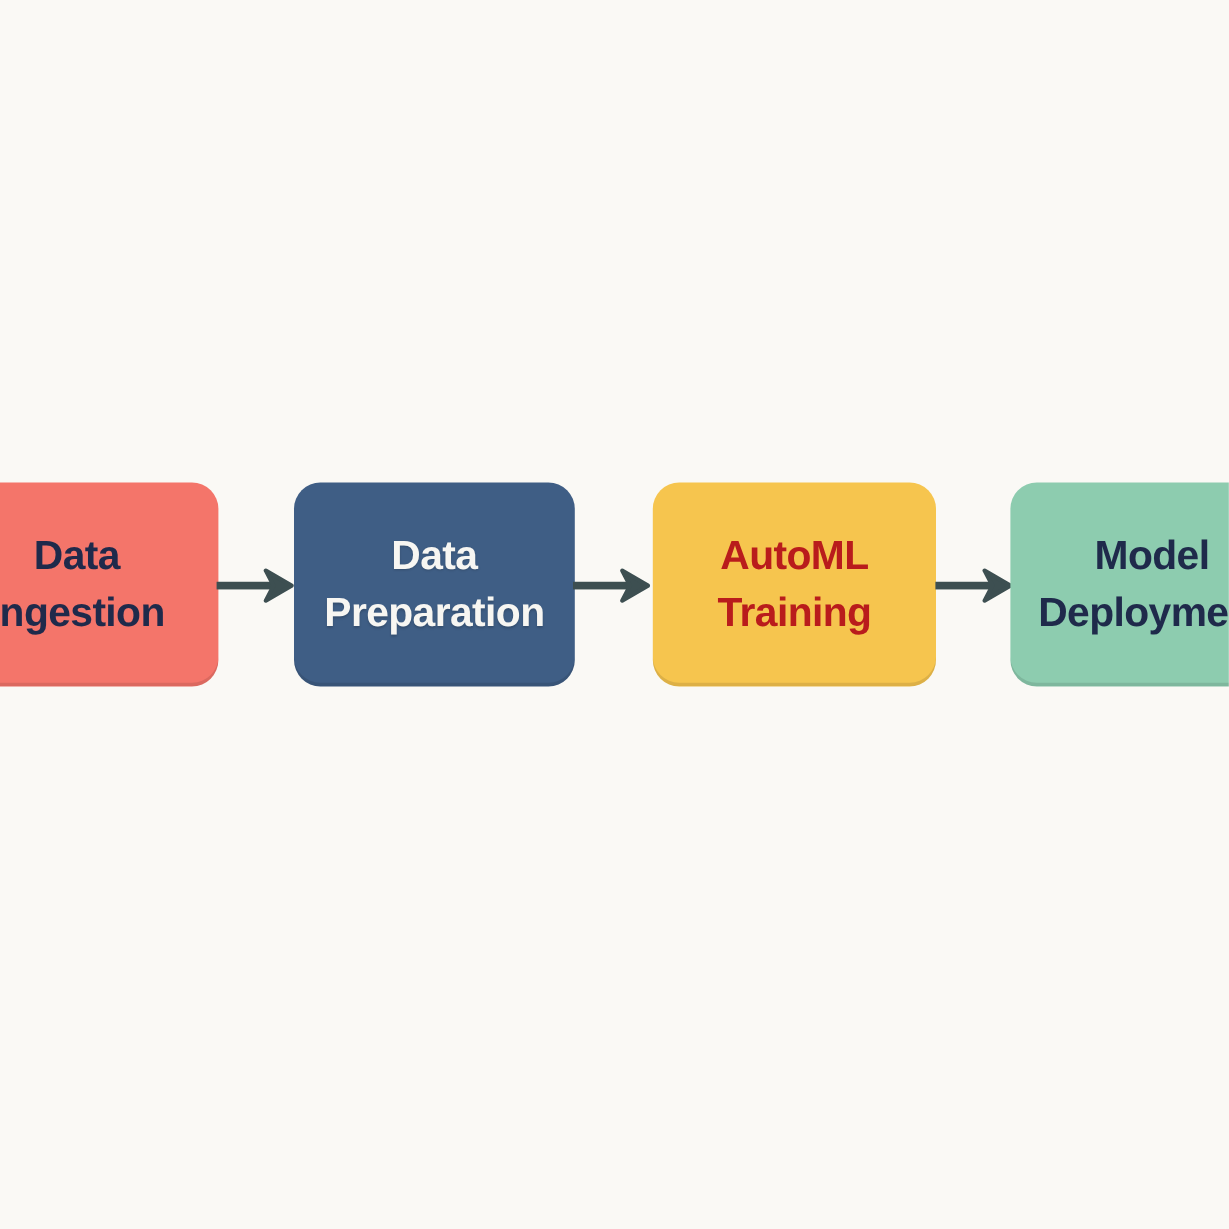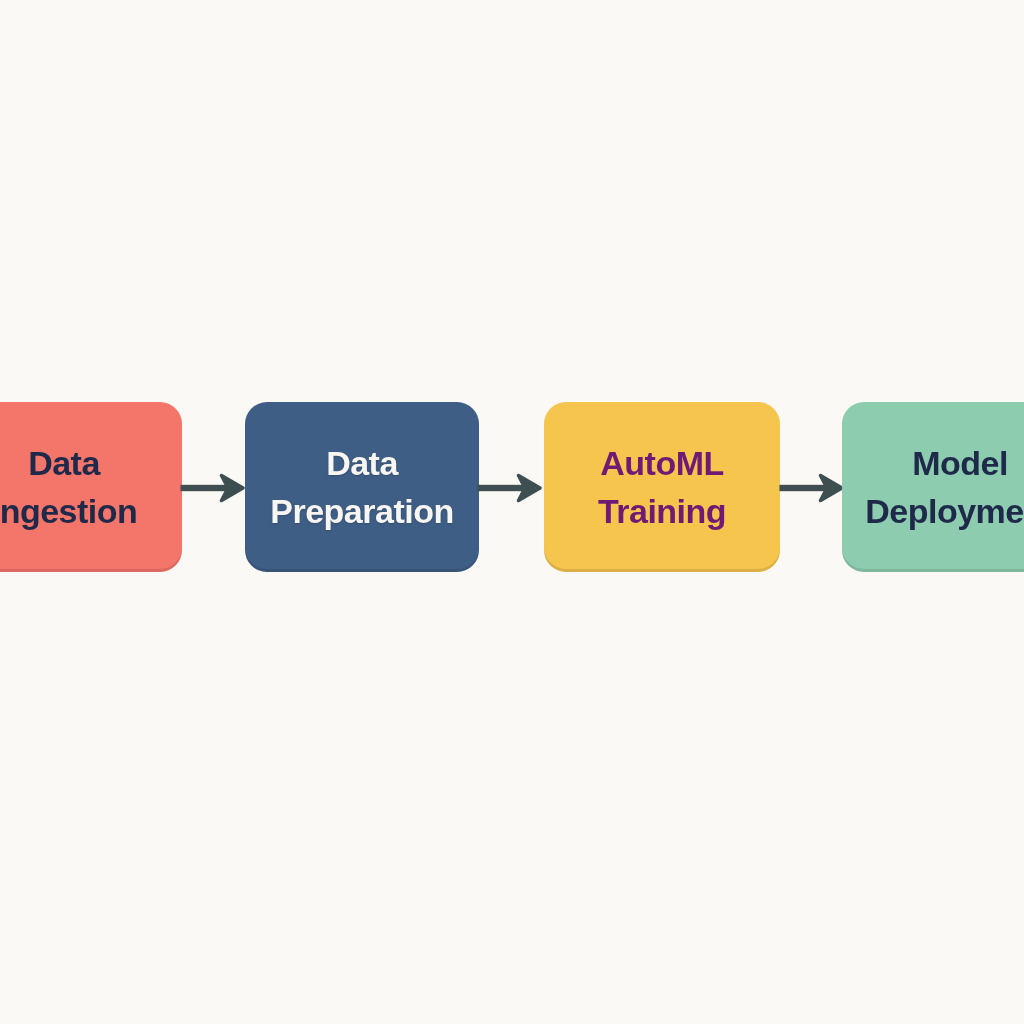--- a/index.html
+++ b/index.html
@@ -69,21 +69,21 @@
     <div class="node-label">Data Preparation</div>
   </div>
 
   <div class="flow-arrow arrow-2">
     <svg viewBox="0 0 64 30">
       <rect x="0" y="11.8" width="47" height="6.4" fill="#3D4F51"></rect>
       <path d="M41 2.5 L62.5 15 L41 27.5 L47.5 15 Z" stroke-width="3.5" stroke-linejoin="round" fill="#3D4F51" stroke="#3D4F51"></path>
     </svg>
   </div>
 
-  <div class="flow-node node-3" style="background: rgb(246, 197, 78); color: #701a75;">
+  <div class="flow-node node-3" style="background: rgb(246, 197, 78); color: #b91c1c;">
     <div class="node-label">AutoML Training</div>
   </div>
 
   <div class="flow-arrow arrow-3">
     <svg viewBox="0 0 64 30">
       <rect x="0" y="11.8" width="47" height="6.4" fill="#3D4F51"></rect>
       <path d="M41 2.5 L62.5 15 L41 27.5 L47.5 15 Z" stroke-width="3.5" stroke-linejoin="round" fill="#3D4F51" stroke="#3D4F51"></path>
     </svg>
   </div>
 

